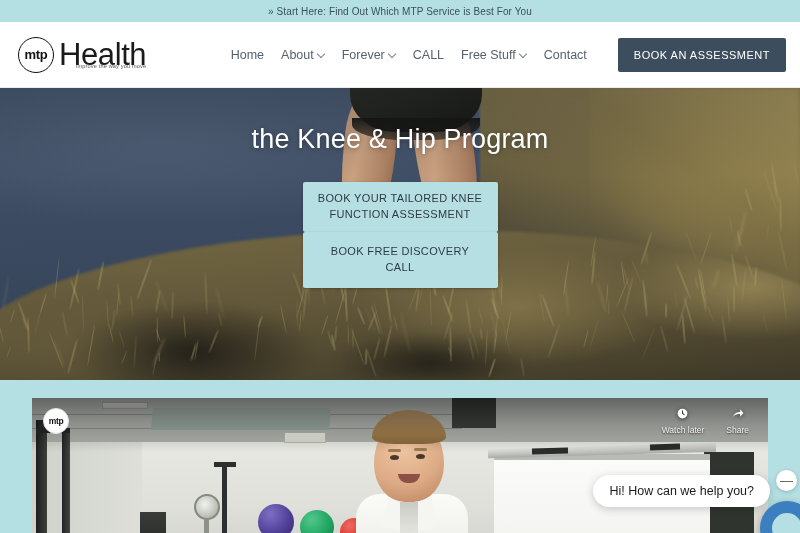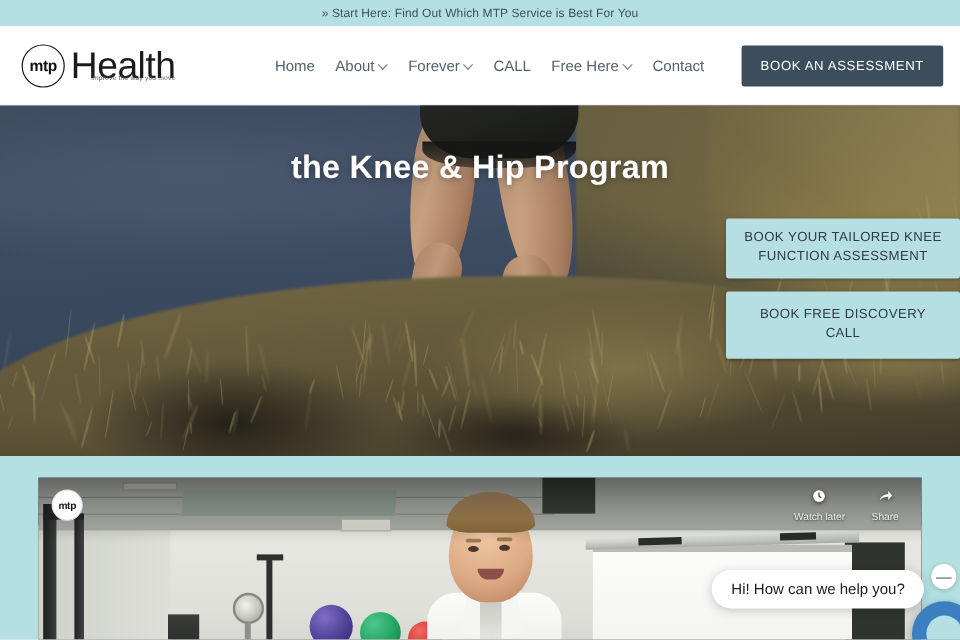--- a/index.html
+++ b/index.html
@@ -157,28 +157,28 @@
     background: #151c28; border-radius: 0 0 40% 50% / 0 0 100% 100%; transform: rotate(10deg);
   }
   .shoe-front { left: 104px; top: 200px; width: 58px; height: 28px; transform: rotate(-18deg); }
   .hero-vignette {
     position: absolute; inset: 0;
     background: linear-gradient(180deg, rgba(20,28,40,.22) 0%, rgba(20,28,40,.08) 30%, rgba(20,28,40,.10) 100%);
   }
 
   .hero-content { position: relative; z-index: 6; text-align: center; padding-top: 36px; }
   .hero-title {
-    font-size: 27px; color: #fff; font-weight: 700; letter-spacing: .2px;
+    font-size: 27px; color: #fff; font-weight: 400; letter-spacing: .2px;
     text-shadow: 0 1px 5px rgba(0,0,0,.35);
   }
   .hero-sub {
     margin-top: 30px; font-size: 19.5px; color: #fff; font-weight: 400;
     letter-spacing: -.1px; text-shadow: 0 1px 5px rgba(0,0,0,.4);
   }
-  .hero-btns { margin-top: 27px; display: flex; flex-direction: column; align-items: flex-end; gap: 11px; }
+  .hero-btns { margin-top: 27px; display: flex; flex-direction: column; align-items: center; }
   .hero-btn {
     background: #b5dfe2; color: #2f3b44; border: none; cursor: pointer;
     font-size: 11px; letter-spacing: .35px; line-height: 1.45;
     padding: 9px 14px; width: 195px; border-radius: 2px;
     box-shadow: 0 1px 3px rgba(0,0,0,.25);
   }
   .hero-btn.single { padding: 12px 14px; }
 
   
   .teal-section {
@@ -357,21 +357,21 @@
         <span class="caret"></span>
       </div>
       <div class="nav-item">
         <span>Forever</span>
         <span class="caret"></span>
       </div>
       <div class="nav-item">
         <span>CALL</span>
       </div>
       <div class="nav-item">
-        <span>Free Here</span>
+        <span>Free Stuff</span>
         <span class="caret"></span>
       </div>
       <div class="nav-item">
         <span>Contact</span>
       </div>
       <button class="cta-appt">BOOK AN ASSESSMENT</button>
     </div>
   </div>
 
   <div class="hero">

